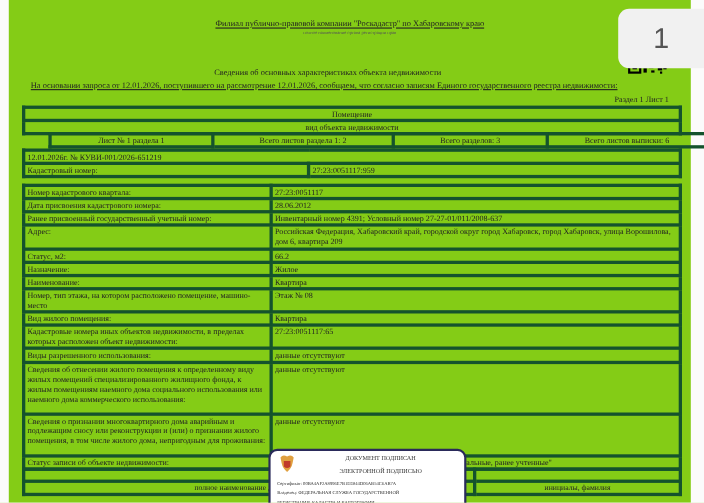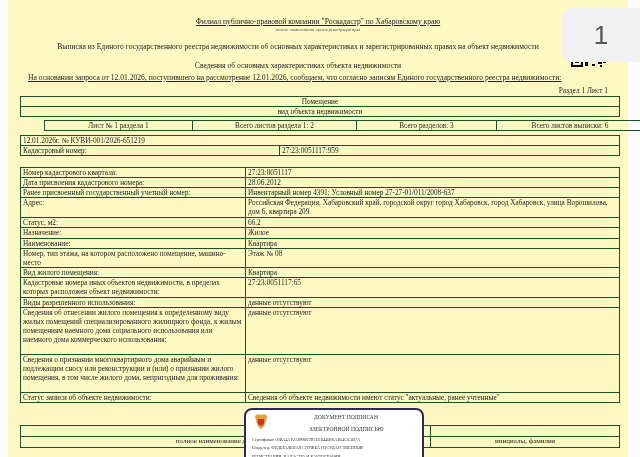--- a/index.html
+++ b/index.html
@@ -1,51 +1,50 @@
 <!DOCTYPE html>
 <html><head>
 <meta charset="utf-8">
 <style>
   * { box-sizing: border-box; margin: 0; padding: 0; }
   html, body { width: 640px; height: 457px; overflow: hidden; background: #fbfbfb; }
   body { position: relative; font-family: "Liberation Serif", "DejaVu Serif", serif; color: #222; font-size: 7.4px; line-height: 1.25; }
-  .page { position: absolute; left: 8px; top: 0; width: 620px; height: 457px; background: #fef9c3; }
+  .page { position: absolute; left: 8px; top: 0; width: 620px; height: 457px; background: #84cc16; }
   .corner-badge { position: absolute; right: 0; top: 8px; width: 78px; height: 54px; background: #f1f1f1; border-radius: 10px 0 0 10px; display: flex; align-items: center; justify-content: center; font-family: "Liberation Sans", sans-serif; font-size: 26px; color: #555; }
   .qr { position: absolute; left: 562px; top: 12px; width: 38px; height: 58px; }
   .abs { position: absolute; }
   .center { text-align: center; }
   .title-org { left: 150px; top: 17px; width: 320px; font-size: 7.6px; text-decoration: underline; }
   .title-sub { left: 150px; top: 27px; width: 320px; font-size: 4.2px; color: #555; }
   .title-main { left: 20px; top: 42px; width: 540px; font-size: 7.6px; }
   .title-info { left: 20px; top: 61px; width: 540px; font-size: 7.6px; }
   .request-line { left: 20px; top: 73px; width: 600px; font-size: 7.6px; text-decoration: underline; }
   .section-label { right: 20px; top: 86px; font-size: 7.4px; }
   table { border-collapse: collapse; width: 600px; position: absolute; left: 12px; }
-  td { border: 1px solid #14532d; padding: 0 2px; vertical-align: top; font-size: 7.3px; }
+  td { border: 3px solid #14532d; padding: 0 2px; vertical-align: top; font-size: 7.3px; }
   .t-head td { text-align: center; height: 10px; }
   .t-sheets td { text-align: center; height: 10px; }
   .t-main td.k { width: 225px; }
   .stamp { position: absolute; left: 236px; top: 408px; width: 180px; height: 60px; border: 2px solid #2a2a5a; border-radius: 8px; background: #fff; }
   .stamp .emblem { position: absolute; left: 8px; top: 3px; width: 14px; height: 18px; }
   .stamp .s1 { position: absolute; left: 30px; top: 4px; width: 140px; text-align: center; font-size: 5.6px; color: #333; }
   .stamp .s2 { position: absolute; left: 30px; top: 16px; width: 140px; text-align: center; font-size: 5.6px; color: #333; }
   .stamp .s3 { position: absolute; left: 6px; top: 27px; width: 170px; font-size: 4.2px; color: #333; }
   .stamp .s4 { position: absolute; left: 6px; top: 35px; width: 170px; font-size: 4.2px; color: #333; }
   .stamp .s5 { position: absolute; left: 6px; top: 44px; width: 170px; font-size: 4.2px; color: #333; }
   .sign-table { top: 425px; }
   .sign-table td { height: 11px; text-align: center; font-size: 7px; }
 </style>
 </head>
 <body>
 
 <div class="page">
 
   <div class="abs center title-org">Филиал публично-правовой компании "Роскадастр" по Хабаровскому краю</div>
   <div class="abs center title-sub">полное наименование органа регистрации прав</div>
-  <div class="abs center title-main">Выписка из Единого государственного реестра недвижимости об основных характеристиках и зарегистрированных правах на объект недвижимости</div>
   <div class="abs center title-info">Сведения об основных характеристиках объекта недвижимости</div>
   <div class="abs request-line">На основании запроса от 12.01.2026, поступившего на рассмотрение 12.01.2026, сообщаем, что согласно записям Единого государственного реестра недвижимости:</div>
   <div class="abs section-label">Раздел 1 Лист 1</div>
 
   <svg class="qr" viewBox="0 0 38 58">
     <rect x="2" y="2" width="10" height="10" fill="none" stroke="#000" stroke-width="2"></rect>
     <rect x="5" y="5" width="4" height="4" fill="#000"></rect>
     <rect x="2" y="44" width="10" height="10" fill="none" stroke="#000" stroke-width="2"></rect>
     <rect x="5" y="47" width="4" height="4" fill="#000"></rect>
     <rect x="14" y="4" width="2" height="2" fill="#000"></rect>

